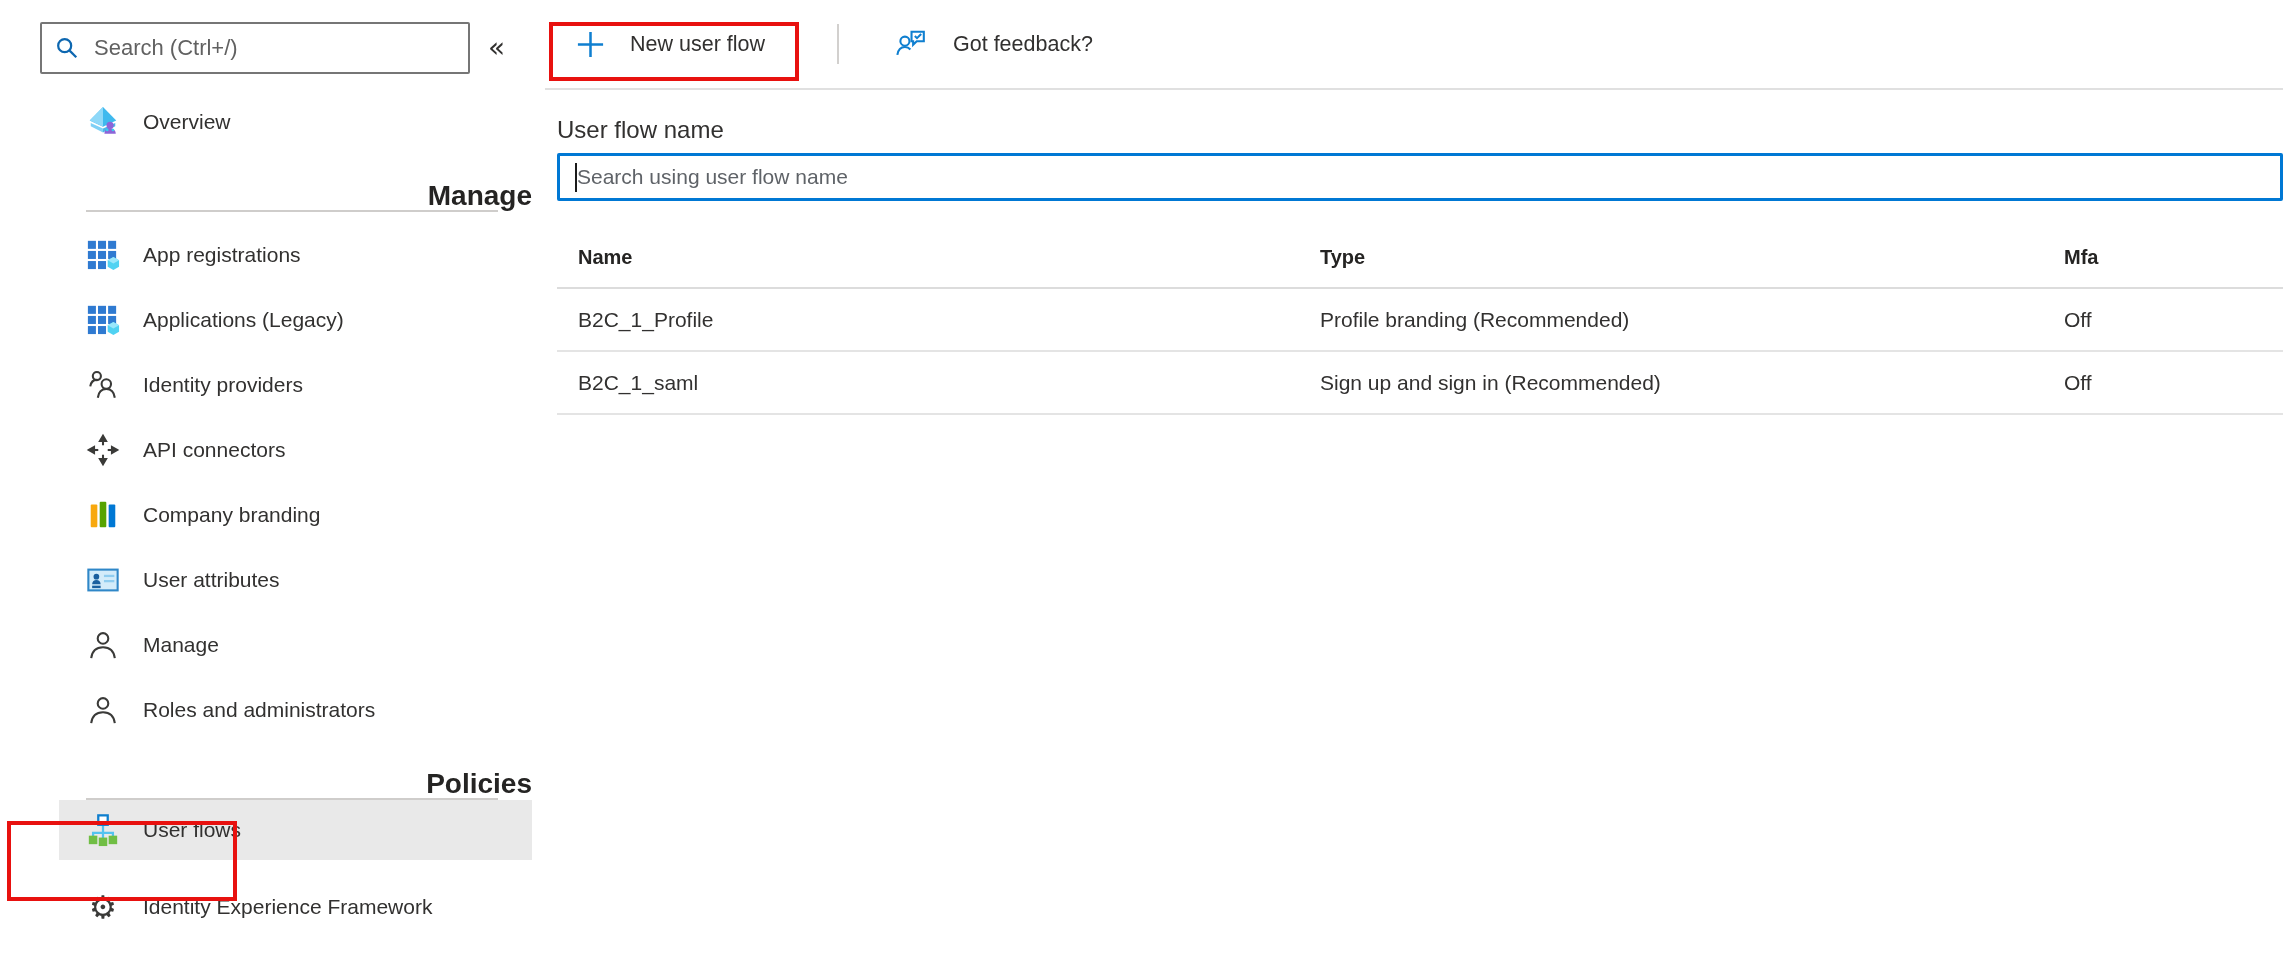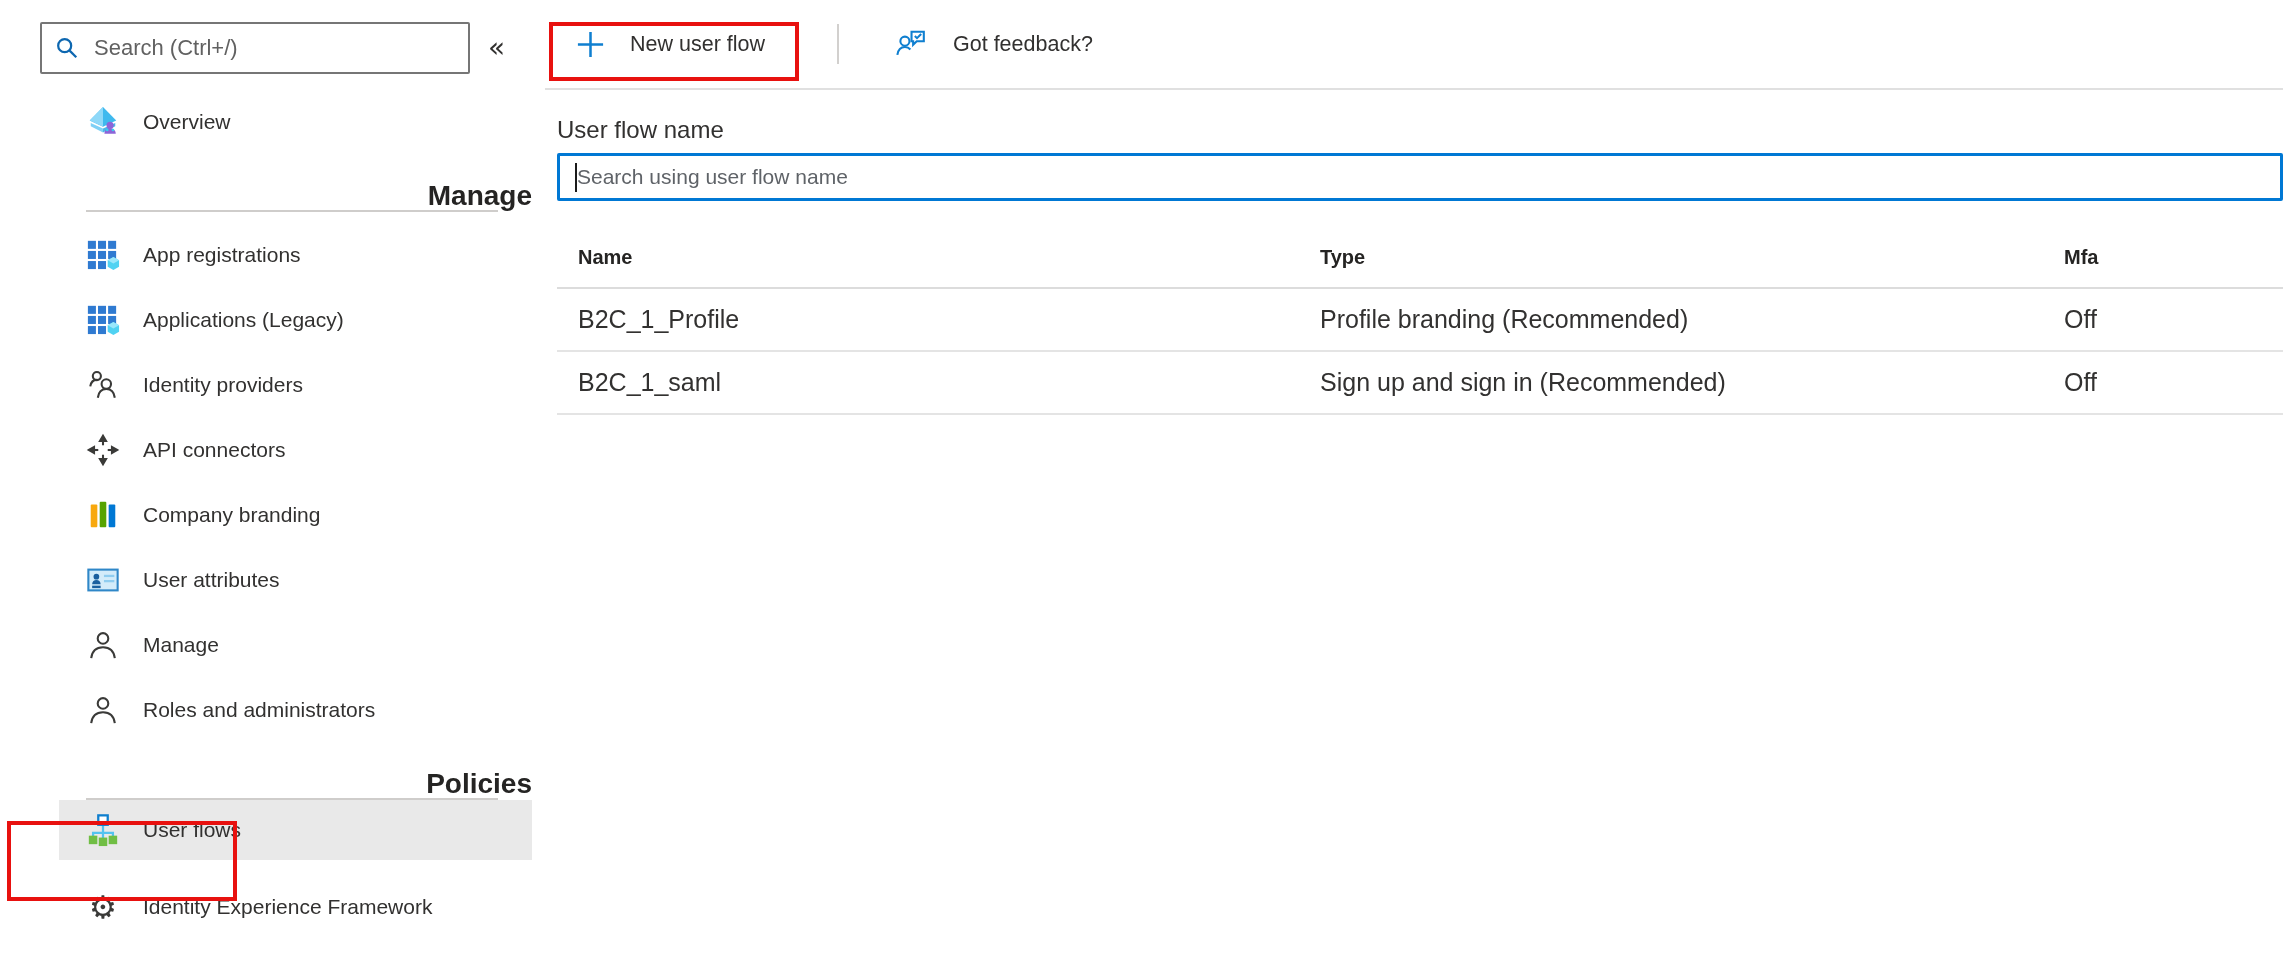--- a/index.html
+++ b/index.html
@@ -82,21 +82,21 @@
 
   .grid { margin-top:0; }
   .thead {
     display:flex; align-items:flex-end; height:88px; padding-bottom:18px;
     border-bottom:2px solid #dcdcdc;
     font-size:20px; font-weight:700; color:#252423;
   }
   .trow {
     display:flex; align-items:center; height:63px;
     border-bottom:2px solid #e4e4e4;
-    font-size:25px; color:#323130; cursor:pointer;
+    font-size:21px; color:#323130; cursor:pointer;
   }
   .col-name { width:763px; padding-left:21px; }
   .col-type { width:744px; }
   .col-mfa  { flex:1; }
 
   
   .annotation {
     position:absolute; border:4px solid #e8110f; background:transparent; z-index:10;
     pointer-events:none;
   }

